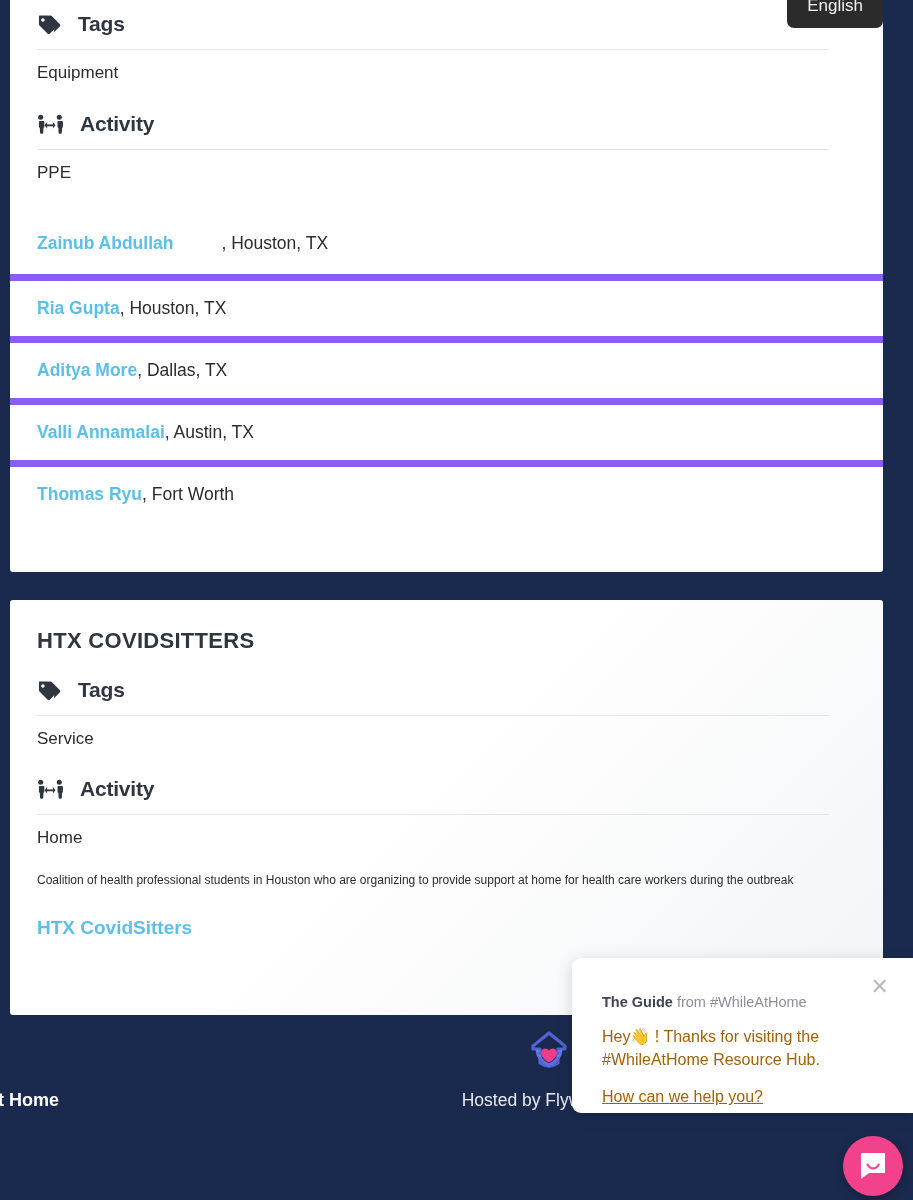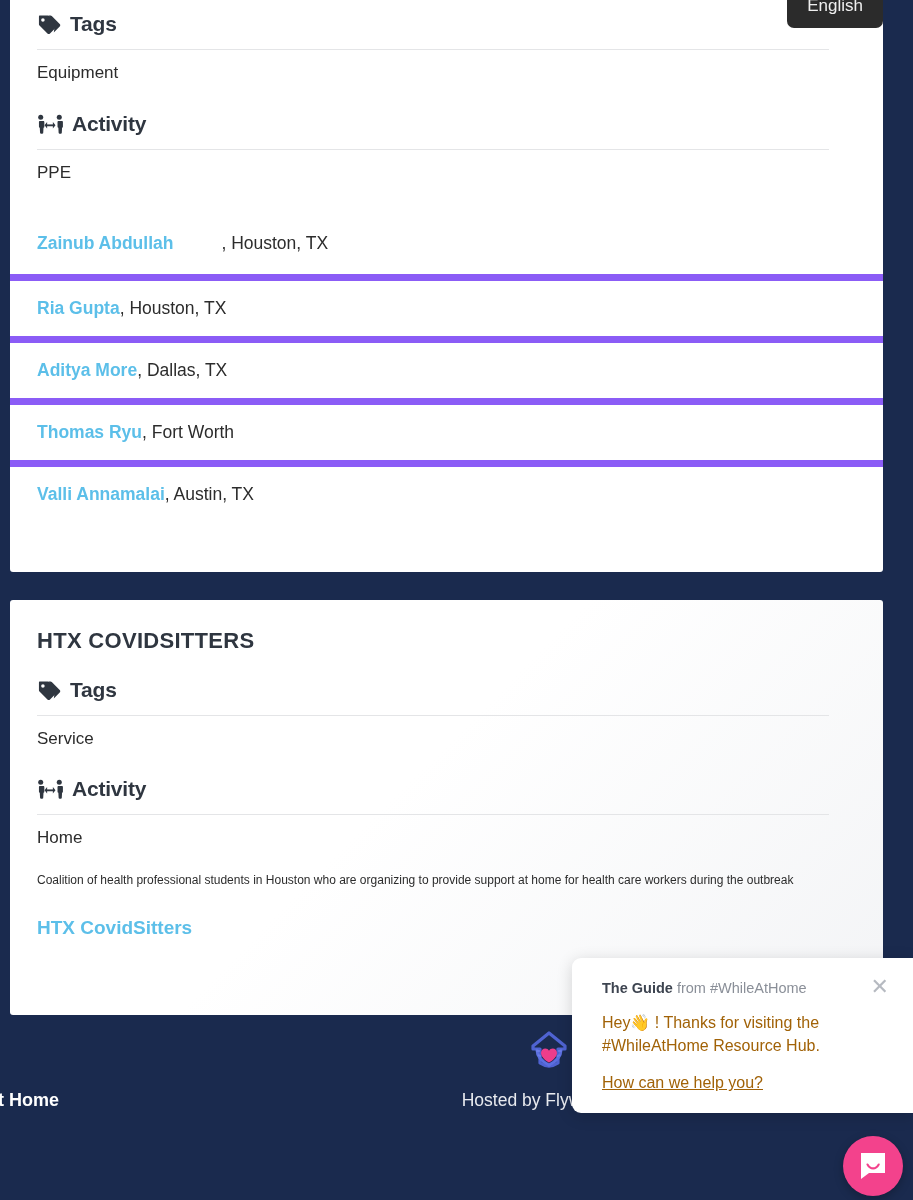--- a/index.html
+++ b/index.html
@@ -28,21 +28,21 @@
 
   .card-2 {
     background:linear-gradient(135deg,#ffffff 0%,#ffffff 45%,#f3f4f6 100%);
   }
 
   
   #card-one { top:-60px; height:632px; }
 
   
   .sec-head {
-    display:flex; align-items:center; gap:9px;
+    display:flex; align-items:center; gap:17px;
     font-size:21px; font-weight:bold; color:#2f3640;
     letter-spacing:-0.2px;
   }
   .sec-head .glyph { display:flex; align-items:center; }
   .sec-rule {
     height:1px; background:#e4e5e7; margin-top:13px;
   }
   .sec-val {
     font-size:17px; color:#2c2c2c; padding-top:12px;
     line-height:1.3;
@@ -118,21 +118,21 @@
   }
 
   
   #intercom-note {
     position:absolute; left:572px; top:958px;
     width:341px; height:155px;
     background:#ffffff;
     border-radius:9px 0 0 9px;
     box-shadow:0 3px 16px rgba(0,0,0,.16);
     z-index:50;
-    padding:22px 26px 0 30px;
+    padding:36px 26px 0 30px;
   }
   #intercom-head {
     font-size:14.5px; color:#8a8f98; margin-bottom:16px;
   }
   #intercom-head b { color:#3d4450; font-weight:bold; }
   .im-msg { font-size:16px; color:#a16207; line-height:1.42; }
   .im-msg + .im-msg { margin-top:15px;text-decoration:underline; }
   #intercom-close {
     position:absolute; top:18px; right:24px;
     font-size:22px; color:#b6bac1; line-height:1; cursor:pointer;
@@ -200,26 +200,26 @@
         </div>
         <div class="member-row">
           <span class="lnk">Ria Gupta</span>
             <span>, Houston, TX</span>
         </div>
         <div class="member-row">
           <span class="lnk">Aditya More</span>
             <span>, Dallas, TX</span>
         </div>
         <div class="member-row">
+          <span class="lnk">Valli Annamalai</span>
+            <span>, Austin, TX</span>
+        </div>
+        <div class="member-row">
           <span class="lnk">Thomas Ryu</span>
             <span>, Fort Worth</span>
-        </div>
-        <div class="member-row">
-          <span class="lnk">Valli Annamalai</span>
-            <span>, Austin, TX</span>
         </div>
       </div>
 
     </div>
   </div>
 
   <div class="card card-2" id="card-two">
     <div class="card-inner">
 
       <div class="card-title">HTX COVIDSITTERS</div>

